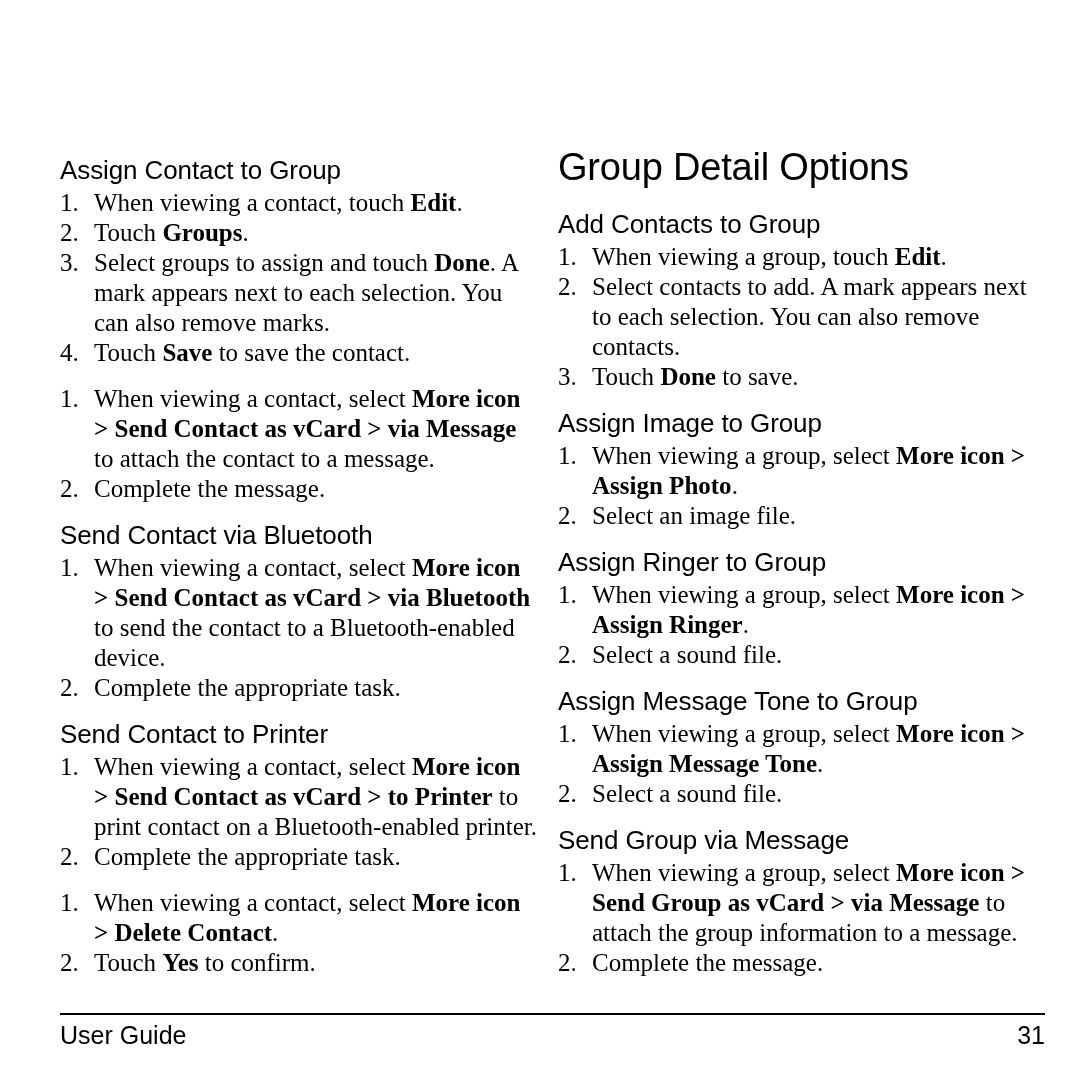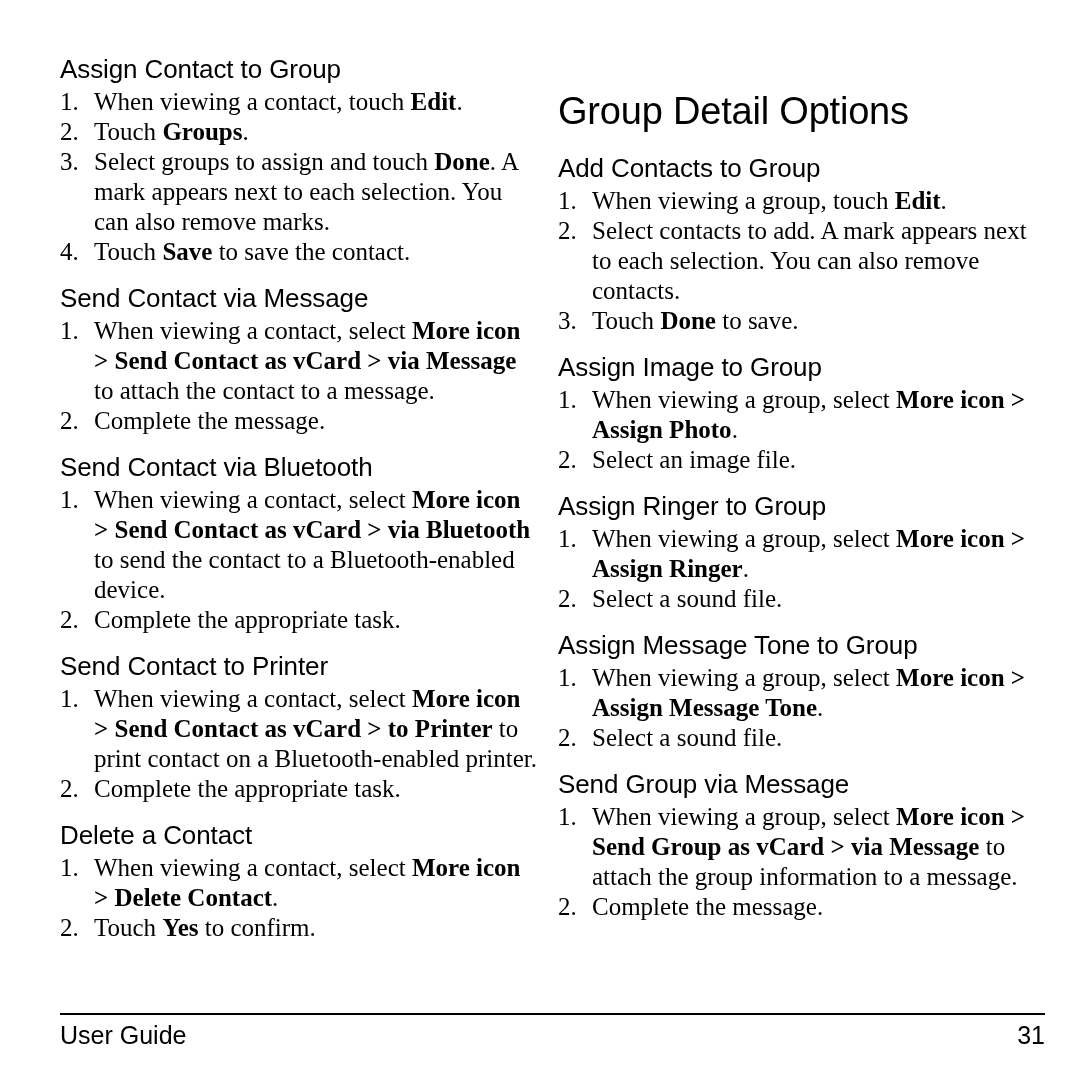--- a/index.html
+++ b/index.html
@@ -25,21 +25,21 @@
   }
 
   .columns {
     position: absolute;
     left: 60px;
     top: 18px;
     width: 985px;
     height: 960px;
     display: flex;
     flex-direction: row;
-    align-items: center;
+    align-items: flex-end;
   }
 
   .col {
     box-sizing: border-box;
   }
   .col-left  { width: 488px; padding-right: 10px; }
   .col-right { width: 497px; padding-left: 10px; margin-top: 15px; }
 
   
   .page-title {
@@ -144,21 +144,20 @@
                 <span class="num">3.</span>
                 <span class="txt"><span>Select groups to assign and touch </span><span class="b">Done</span><span>. A mark appears next to each selection. You can also remove marks.</span></span>
               </li>
               <li>
                 <span class="num">4.</span>
                 <span class="txt"><span>Touch </span><span class="b">Save</span><span> to save the contact.</span></span>
               </li>
             </ol>
           </div>
           <div class="section">
-            <h2 class="heading">Send Contact via Message</h2>
             <ol class="steps">
               <li>
                 <span class="num">1.</span>
                 <span class="txt"><span>When viewing a contact, select </span><span class="b">More icon &gt; Send Contact as vCard &gt; via Message</span><span> to attach the contact to a message.</span></span>
               </li>
               <li>
                 <span class="num">2.</span>
                 <span class="txt"><span>Complete the message.</span></span>
               </li>
             </ol>
@@ -183,21 +182,20 @@
                 <span class="num">1.</span>
                 <span class="txt"><span>When viewing a contact, select </span><span class="b">More icon &gt; Send Contact as vCard &gt; to Printer</span><span> to print contact on a Bluetooth-enabled printer.</span></span>
               </li>
               <li>
                 <span class="num">2.</span>
                 <span class="txt"><span>Complete the appropriate task.</span></span>
               </li>
             </ol>
           </div>
           <div class="section">
-            <h2 class="heading">Delete a Contact</h2>
             <ol class="steps">
               <li>
                 <span class="num">1.</span>
                 <span class="txt"><span>When viewing a contact, select </span><span class="b">More icon &gt; Delete Contact</span><span>.</span></span>
               </li>
               <li>
                 <span class="num">2.</span>
                 <span class="txt"><span>Touch </span><span class="b">Yes</span><span> to confirm.</span></span>
               </li>
             </ol>

